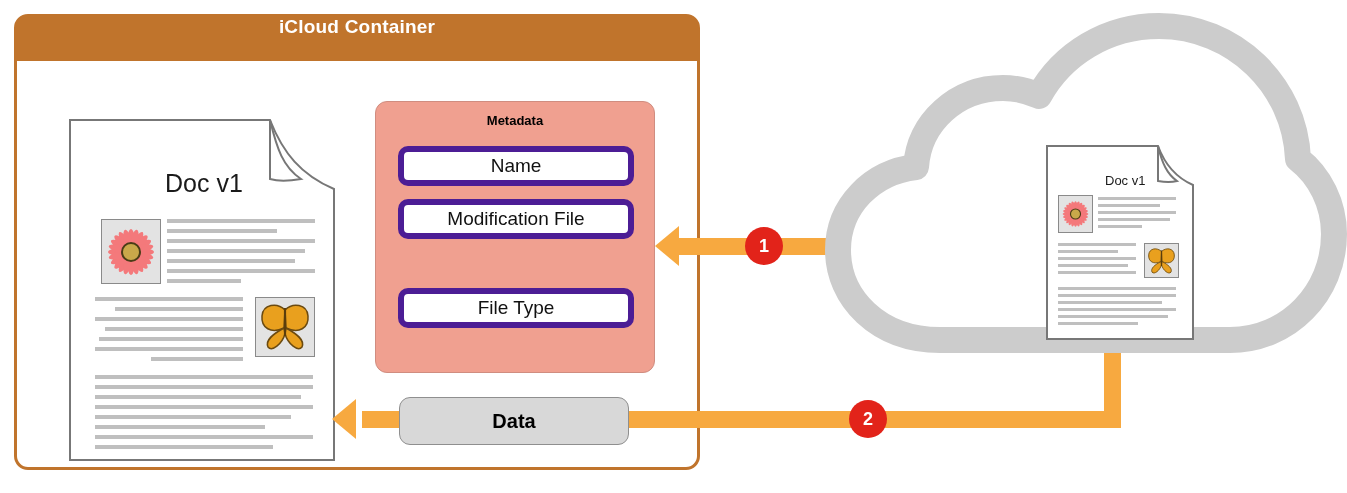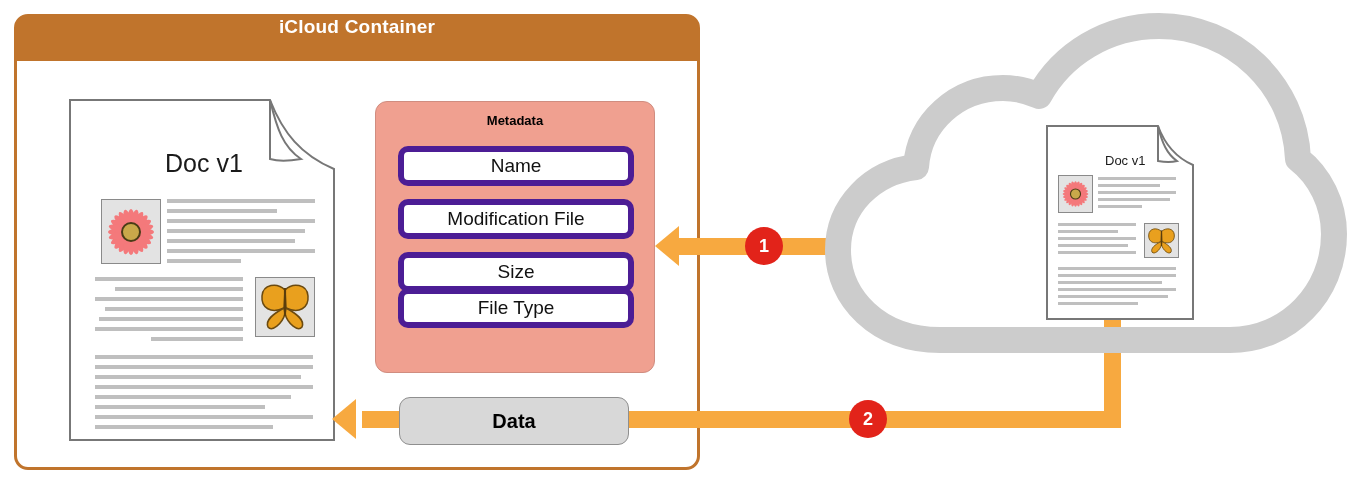--- a/index.html
+++ b/index.html
@@ -16,21 +16,21 @@
   }
   #container-header{
     position:absolute;left:-1px;top:-1px;width:calc(100% + 2px);height:45px;
     background:#c0742c;border-radius:12px 12px 0 0;
     display:flex;align-items:flex-start;justify-content:center;
     color:#ffffff;font-size:19px;font-weight:bold;letter-spacing:.2px;
     box-sizing:border-box;
   }
 
   
-  .doc{position:absolute;background:#ffffff;}
+  .doc{position:absolute;background:#ffffff;margin-top:20px;}
   .doc svg{position:absolute;left:0;top:0;overflow:visible;}
   .doc-title{position:absolute;color:#1a1a1a;white-space:nowrap;}
 
   .tline{position:absolute;background:#bfbfbf;}
   .thumb{position:absolute;background:#e3e3e3;border:1px solid #8a8a8a;
          display:flex;align-items:center;justify-content:center;overflow:hidden;}
   .thumb svg{position:static;}
 
   
   #metadata-panel{
@@ -147,23 +147,20 @@
     </div>
 
     <div id="metadata-panel" style="left:358px;top:84px;">
       <div id="metadata-title">Metadata</div>
       <div class="meta-field" style="top:44px;">
         <span>Name</span>
       </div>
       <div class="meta-field" style="top:97px;">
         <span>Modification File</span>
       </div>
-      <div class="meta-field" style="top:150px;">
-        <span>Size</span>
-      </div>
       <div class="meta-field" style="top:186px;">
         <span>File Type</span>
       </div>
     </div>
   </div>
 
   <div class="abar" style="left:679px;top:238px;width:158px;height:17px;"></div>
   <div class="ahead" style="left:655px;top:226px;"></div>
   <div class="step-badge" style="left:745px;top:227px;">
     <span>1</span>

